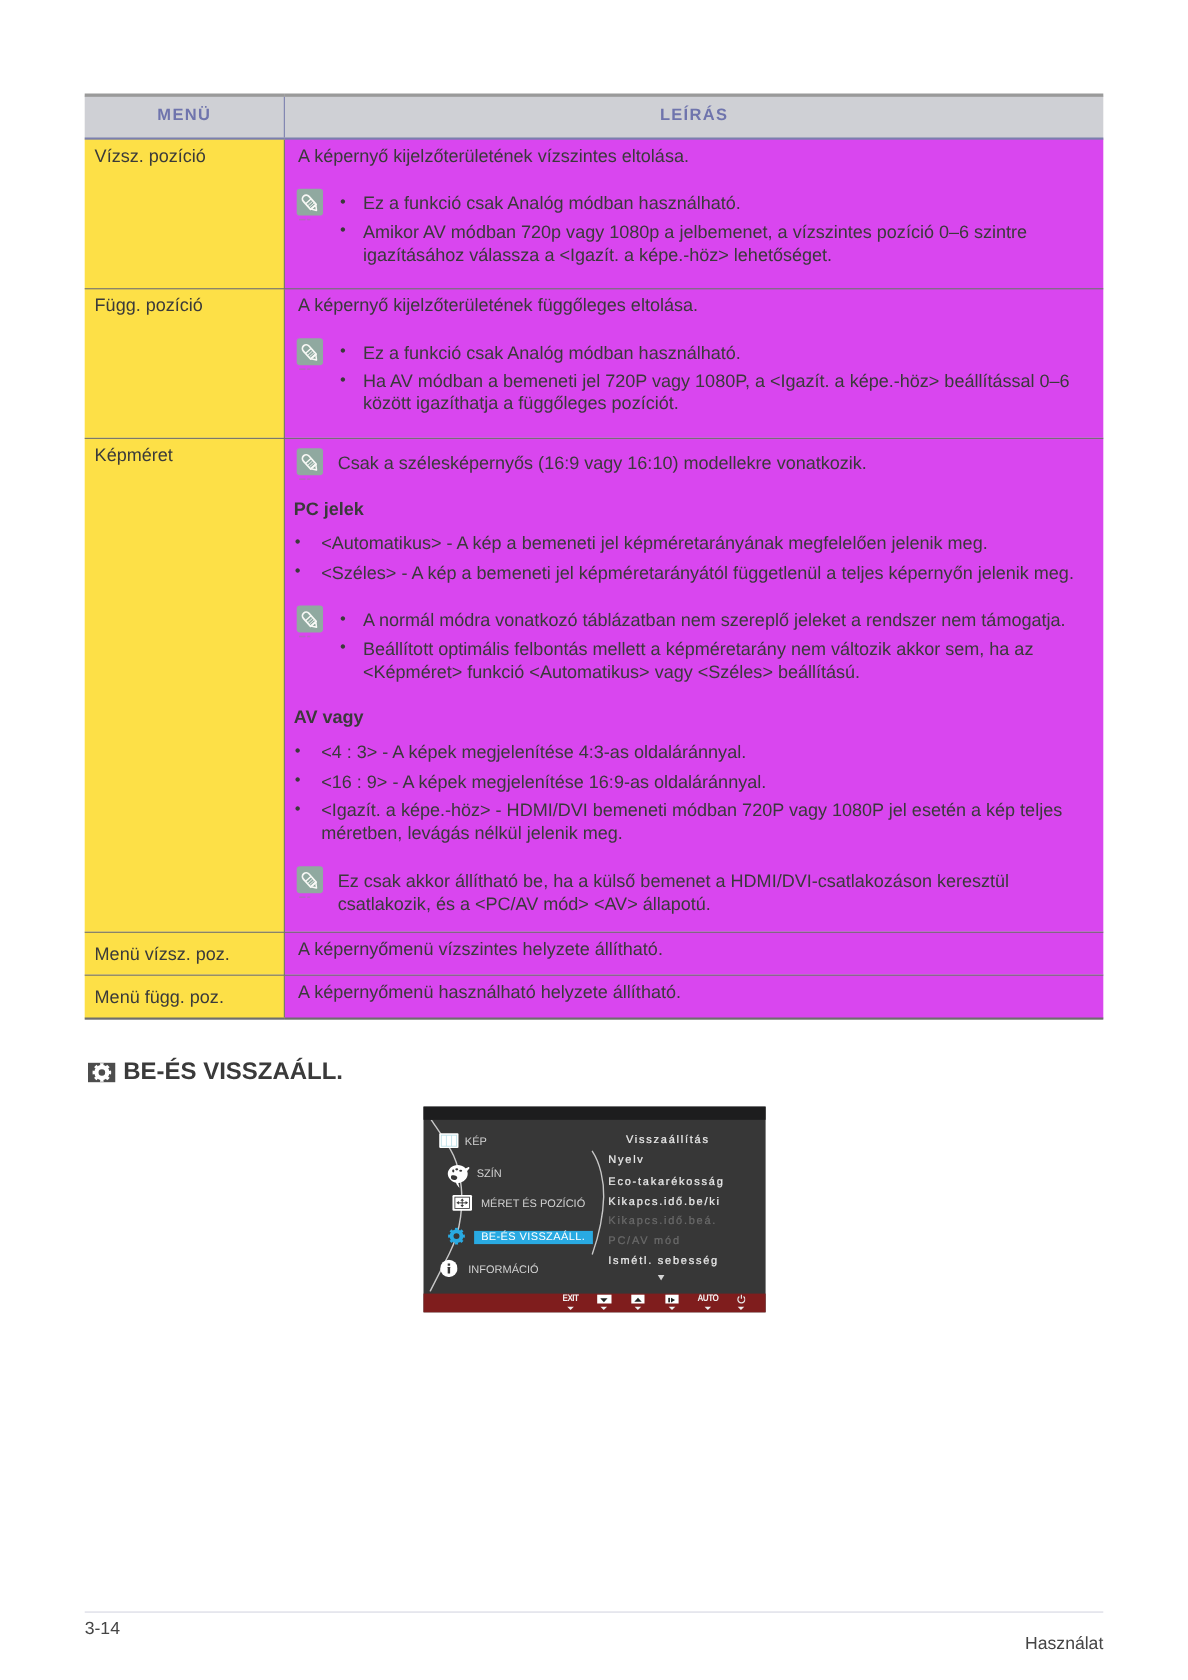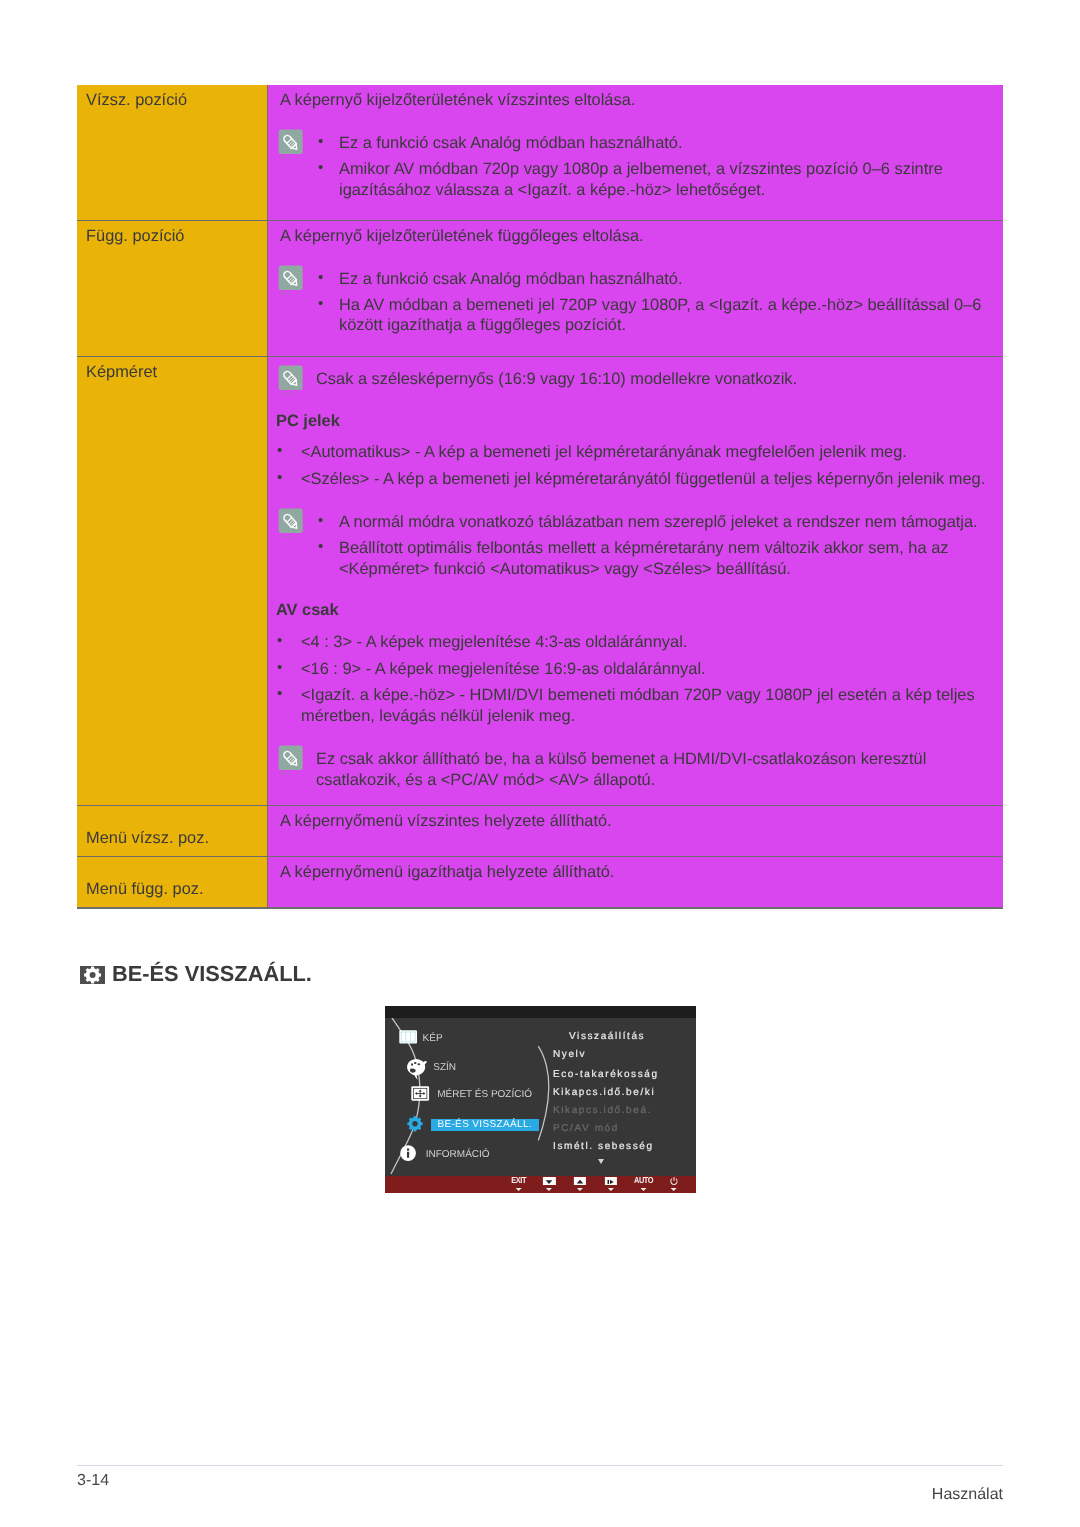--- a/index.html
+++ b/index.html
@@ -10,29 +10,29 @@
 
   
   .tbl{position:absolute;left:77px;top:85px;width:926px;}
   .tbl table{border-collapse:collapse;width:926px;table-layout:fixed;}
   .thead-row td{background:#cfd0d5;height:37px;vertical-align:middle;
       border-top:3px solid #9a9a9a;border-bottom:2px solid #7b7fae;padding:0;}
   .thead-row td.c1{width:181px;border-right:1px solid #7b7fae;}
   .th-txt{font-size:15px;font-weight:bold;color:#6f74ad;letter-spacing:1.2px;text-align:center;
       position:relative;top:-2px;}
 
-  td.mcell{width:181px;background:#eab308;border-right:1px solid #6e6e6e;
+  td.mcell{width:181px;background:#fde047;border-right:1px solid #6e6e6e;
       border-bottom:1px solid #6e6e6e;vertical-align:top;padding:5px 0 12px 9px;}
   td.dcell{background:#d946ef;border-bottom:1px solid #6e6e6e;vertical-align:top;
       padding:5px 10px 14px 8px;}
   .mtxt{font-size:16.4px;color:#3a3a3a;line-height:20px;}
   .dtxt{font-size:16.4px;color:#3a3a3a;line-height:20.8px;}
   .intro{padding-left:4px;}
   .lastrow td{border-bottom:2px solid #6e6e6e;}
-  td.mshort{padding-top:22px;padding-bottom:8px;}
+  td.mshort{padding-top:10px;padding-bottom:8px;}
   td.dshort{padding-top:5px;padding-bottom:8px;}
 
   
   .note{position:relative;padding-left:40px;margin:22px 0 0 0;min-height:30px;}
   .note-ico{position:absolute;left:2px;top:-4px;line-height:0;}
   .note ul{margin:0;padding:0;list-style:none;}
   .note li{position:relative;padding-left:23px;margin:0 0 5.3px 0;}
   .note li:before{content:"\2022";position:absolute;left:2px;top:-1px;font-size:15px;color:#3a3a3a;}
   .note p{margin:0;padding-left:0px;}
 
@@ -90,20 +90,28 @@
 
 </style>
 </head>
 <body>
 
 <div class="page">
 
   <div class="tbl">
   <table>
     <tbody>
+          <tr class="thead-row">
+      <td class="c1">
+        <div class="th-txt">MENÜ</div>
+      </td>
+      <td>
+        <div class="th-txt">LEÍRÁS</div>
+      </td>
+    </tr>
 
     <tr>
       <td class="mcell">
         <div class="mtxt">Vízsz. pozíció</div>
       </td>
       <td class="dcell">
         <div class="dtxt intro">A képernyő kijelzőterületének vízszintes eltolása.</div>
         <div class="note">
           <span class="note-ico"><svg width="27" height="33" viewBox="0 0 50 62" xmlns="http://www.w3.org/2000/svg">
 <rect x="1" y="1" width="45" height="46" rx="5.4" fill="#90a9a0"></rect>
@@ -192,21 +200,21 @@
   <path d="M33.5 19.4 L41.6 25.0 L33.5 30.6 Z" stroke-width="2.6"></path>
 </g>
 <rect x="5" y="52.5" width="11" height="2.6" fill="#8c8c8c" opacity=".45"></rect>
 <rect x="19" y="52.5" width="5" height="2.6" fill="#8c8c8c" opacity=".45"></rect>
 </svg></span>
           <ul>
             <li class="dtxt">A normál módra vonatkozó táblázatban nem szereplő jeleket a rendszer nem támogatja.</li>
             <li class="dtxt">Beállított optimális felbontás mellett a képméretarány nem változik akkor sem, ha az &lt;Képméret&gt; funkció &lt;Automatikus&gt; vagy &lt;Széles&gt; beállítású.</li>
           </ul>
         </div>
-        <div class="sub-h sub-h2">AV csak</div>
+        <div class="sub-h sub-h2">AV vagy</div>
         <ul class="blist">
           <li class="dtxt">&lt;4 : 3&gt; - A képek megjelenítése 4:3-as oldaláránnyal.</li>
           <li class="dtxt">&lt;16 : 9&gt; - A képek megjelenítése 16:9-as oldaláránnyal.</li>
           <li class="dtxt">&lt;Igazít. a képe.-höz&gt; - HDMI/DVI bemeneti módban 720P vagy 1080P jel esetén a kép teljes méretben, levágás nélkül jelenik meg.</li>
         </ul>
         <div class="note">
           <span class="note-ico"><svg width="27" height="33" viewBox="0 0 50 62" xmlns="http://www.w3.org/2000/svg">
 <rect x="1" y="1" width="45" height="46" rx="5.4" fill="#90a9a0"></rect>
 <g transform="rotate(48 23.5 24)" fill="none" stroke="#f8f8f5" stroke-width="3.0" stroke-linejoin="round" stroke-linecap="round">
   <path d="M15.2 18.6 L33.5 18.6 L33.5 31.4 L15.2 31.4
@@ -231,21 +239,21 @@
       <td class="dcell dshort">
         <div class="dtxt intro">A képernyőmenü vízszintes helyzete állítható.</div>
       </td>
     </tr>
 
     <tr class="lastrow">
       <td class="mcell mshort">
         <div class="mtxt">Menü függ. poz.</div>
       </td>
       <td class="dcell dshort">
-        <div class="dtxt intro">A képernyőmenü igazíthatja helyzete állítható.</div>
+        <div class="dtxt intro">A képernyőmenü használható helyzete állítható.</div>
       </td>
     </tr>
   </tbody>
       </table>
   </div>
 
   <div class="sect">
     <span class="sect-ico"><svg width="25" height="18" viewBox="0 0 25 18" xmlns="http://www.w3.org/2000/svg">
           <rect x="0" y="0" width="25" height="18" fill="#4d4d4d"></rect>
           <path d="M10.88 0.68 A8.50 8.50 0 0 1 14.32 0.68 L14.00 2.24 A6.90 6.90 0 0 1 16.39 3.23 L17.27 1.90 A8.50 8.50 0 0 1 19.70 4.33 L18.37 5.21 A6.90 6.90 0 0 1 19.36 7.60 L20.92 7.28 A8.50 8.50 0 0 1 20.92 10.72 L19.36 10.40 A6.90 6.90 0 0 1 18.37 12.79 L19.70 13.67 A8.50 8.50 0 0 1 17.27 16.10 L16.39 14.77 A6.90 6.90 0 0 1 14.00 15.76 L14.32 17.32 A8.50 8.50 0 0 1 10.88 17.32 L11.20 15.76 A6.90 6.90 0 0 1 8.81 14.77 L7.93 16.10 A8.50 8.50 0 0 1 5.50 13.67 L6.83 12.79 A6.90 6.90 0 0 1 5.84 10.40 L4.28 10.72 A8.50 8.50 0 0 1 4.28 7.28 L5.84 7.60 A6.90 6.90 0 0 1 6.83 5.21 L5.50 4.33 A8.50 8.50 0 0 1 7.93 1.90 L8.81 3.23 A6.90 6.90 0 0 1 11.20 2.24 Z" fill="#ffffff"></path>

